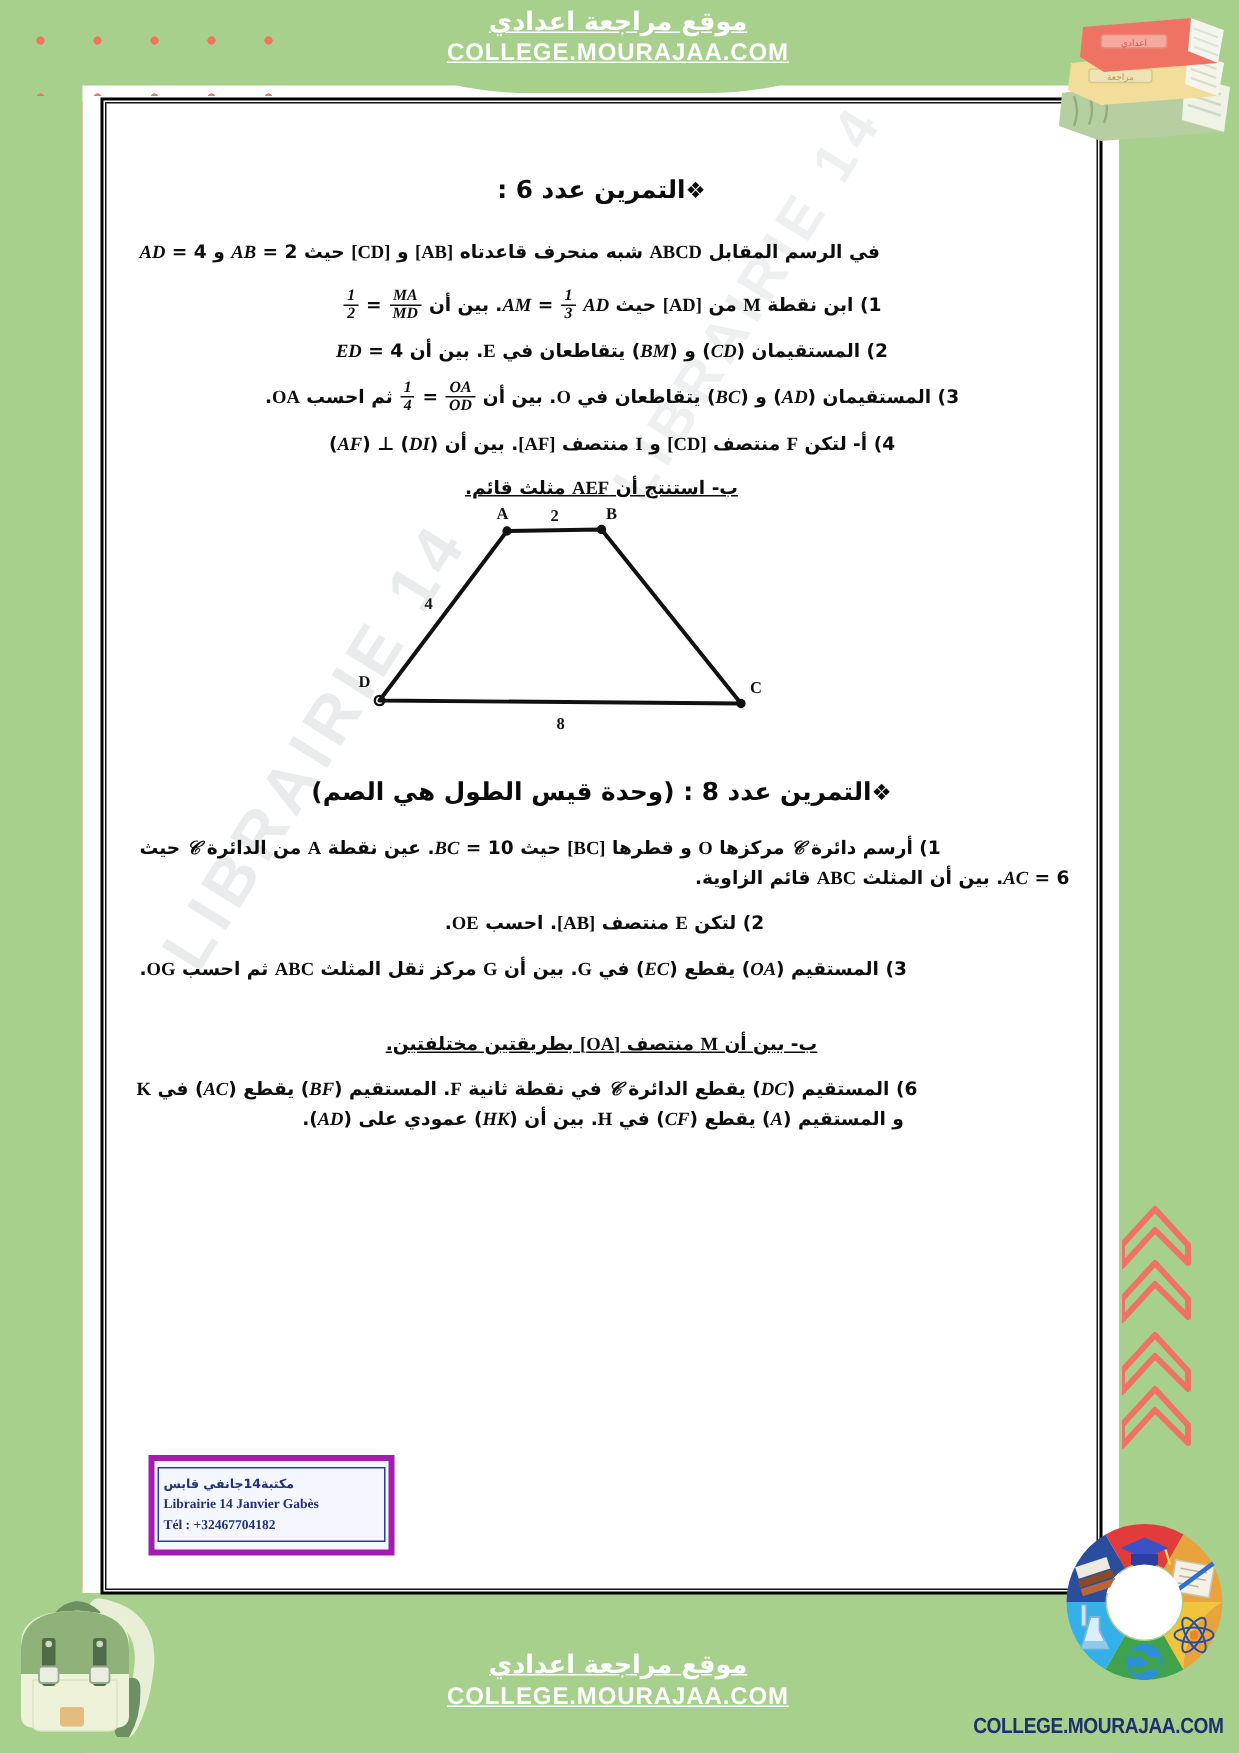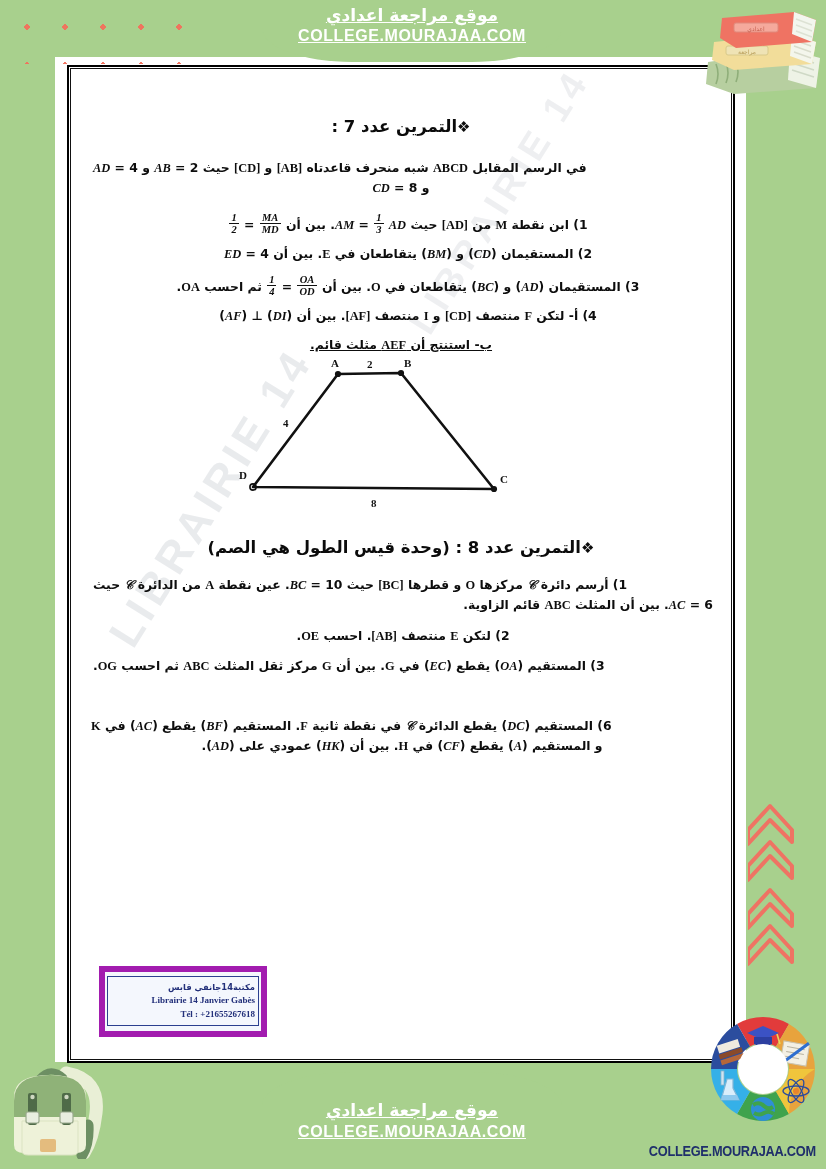--- a/index.html
+++ b/index.html
@@ -226,24 +226,24 @@
     font-size: 11px;
     font-weight: bold;
     color: #111;
   }
 
   
   .stamp {
     position: absolute;
     left: 28px; bottom: 22px;
     width: 152px;
-    border: 6px solid #a21caf;
+    border: 4px solid #a21caf;
     background: #f4f7fd;
     padding: 4px 2px 5px;
-    text-align: right;
+    text-align: left;
     z-index: 4;
   }
   .stamp-inner { border: 1px solid #2b3f8f; padding: 4px 3px; }
   .stamp-ar {
     direction: rtl;
     font-family: "DejaVu Sans", sans-serif;
     font-size: 8.4px;
     font-weight: bold;
     color: #23307a;
     line-height: 1.5;
@@ -291,30 +291,27 @@
   <div class="frame">
     <div class="sheet">
 
       <div class="watermark">LIBRAIRIE 14</div>
       <div class="watermark2">LIBRAIRIE 14</div>
 
       <div class="content">
 
         <div style="height:48px"></div>
         <div class="ex-title">
-          <span class="bullet">❖</span><span>التمرين عدد 7 :</span>
+          <span class="bullet">❖</span><span>التمرين عدد 6 :</span>
         </div>
 
         <div style="height:22px"></div>
 
         <div class="ar-line" style="padding-left:22px;padding-right:22px">
           في الرسم المقابل <span class="rom">ABCD</span> شبه منحرف قاعدتاه <span class="rom">[AB]</span> و <span class="rom">[CD]</span> حيث <span class="mth">AB</span> = 2 و <span class="mth">AD</span> = 4
-        </div>
-        <div class="ar-line" style="padding-left:22px;padding-right:22px;text-align:center">
-          و <span class="mth">CD</span> = 8
         </div>
 
         <div style="height:14px"></div>
 
         <div class="ar-line" style="padding-left:36px;padding-right:22px;text-align:center">
           1) ابن نقطة <span class="rom">M</span> من <span class="rom">[AD]</span> حيث <span class="mth">AM</span> =
           <span class="frac"><span class="num">1</span><span class="den">3</span></span>
           <span class="mth">AD</span>. بين أن
           <span class="frac"><span class="num">MA</span><span class="den">MD</span></span>
           =
@@ -395,37 +392,40 @@
         </div>
 
         <div style="height:10px"></div>
 
 
         <div style="height:10px"></div>
 
 
         <div style="height:10px"></div>
 
+        <div class="ar-line center">
+          ب- بين أن <span class="rom">M</span> منتصف <span class="rom">[OA]</span> بطريقتين مختلفتين.
+        </div>
 
         <div style="height:10px"></div>
 
         <div class="ar-line" style="padding-left:20px;padding-right:18px">
           6) المستقيم (<span class="mth">DC</span>) يقطع الدائرة <span class="mth">𝒞</span> في نقطة ثانية <span class="rom">F</span>. المستقيم (<span class="mth">BF</span>) يقطع (<span class="mth">AC</span>) في <span class="rom">K</span>
         </div>
         <div class="ar-line" style="padding-left:20px;padding-right:18px;text-align:center">
           و المستقيم (<span class="mth">A</span>) يقطع (<span class="mth">CF</span>) في <span class="rom">H</span>. بين أن (<span class="mth">HK</span>) عمودي على (<span class="mth">AD</span>).
         </div>
 
       </div>
 
       <div class="stamp">
         <div class="stamp-inner">
           <div class="stamp-ar">مكتبة14جانفي قابس</div>
           <div class="stamp-fr">Librairie 14 Janvier Gabès</div>
-          <div class="stamp-fr">Tél : +21655267618</div>
+          <div class="stamp-fr">Tél : +32467704182</div>
         </div>
       </div>
 
     </div>
   </div>
 
   <div class="deco books">
     <svg width="130" height="88" viewBox="0 0 130 88">
       <g>
 

